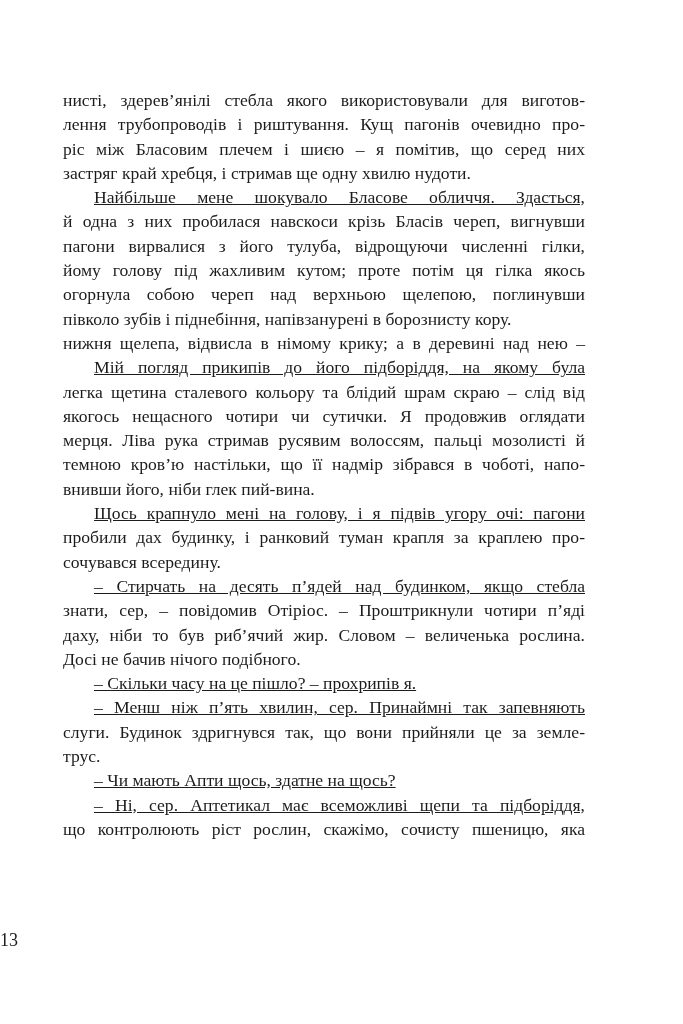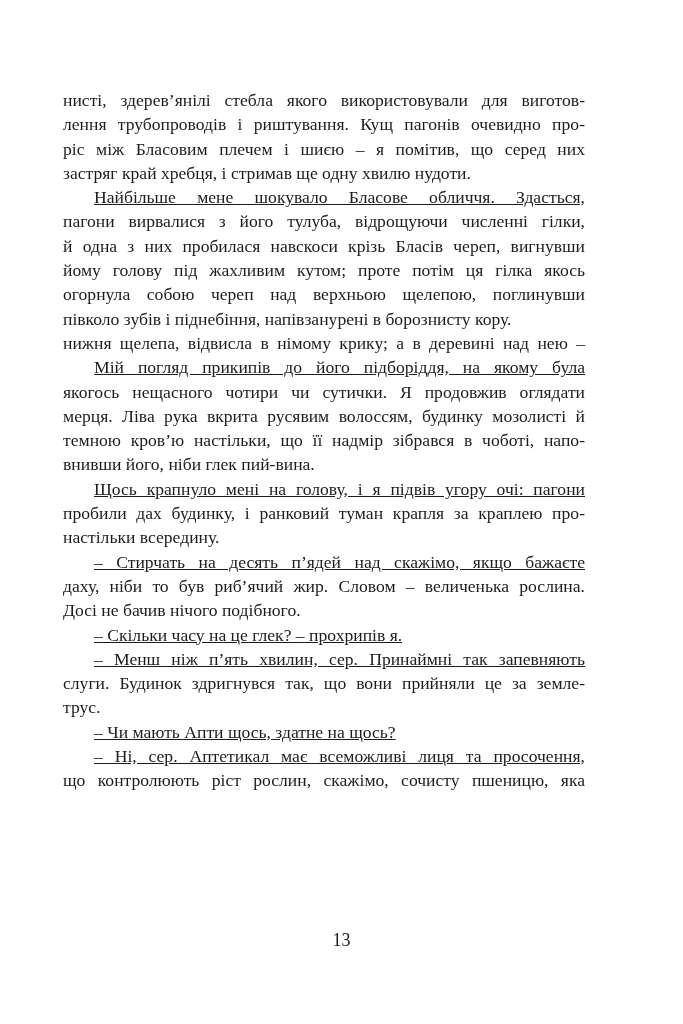--- a/index.html
+++ b/index.html
@@ -45,55 +45,57 @@
   }
   .line.indent {
     padding-left: 31px;
     text-decoration: underline;
   }
   .page-number {
     position: absolute;
     left: 0;
     width: 683px;
     top: 930px;
-    text-align: center;
+    text-align: left;
     font-family: "Liberation Serif", "DejaVu Serif", serif;
     font-size: 18px;
     color: #1c1c1c;
   }
 </style>
 </head>
 <body>
 
 <div class="page">
   <div class="text-block">
     <span class="line">нисті, здерев’янілі стебла якого використовували для виготов-</span>
     <span class="line">лення трубопроводів і риштування. Кущ пагонів очевидно про-</span>
     <span class="line">ріс між Бласовим плечем і шиєю – я помітив, що серед них</span>
     <span class="line last">застряг край хребця, і стримав ще одну хвилю нудоти.</span>
     <span class="line indent">Найбільше мене шокувало Бласове обличчя. Здасться,</span>
+    <span class="line">й одна з них пробилася навскоси крізь Бласів череп, вигнувши</span>
     <span class="line">пагони вирвалися з його тулуба, відрощуючи численні гілки,</span>
-    <span class="line">й одна з них пробилася навскоси крізь Бласів череп, вигнувши</span>
     <span class="line">йому голову під жахливим кутом; проте потім ця гілка якось</span>
     <span class="line">огорнула собою череп над верхньою щелепою, поглинувши</span>
     <span class="line last">півколо зубів і піднебіння, напівзанурені в борознисту кору.</span>
     <span class="line">нижня щелепа, відвисла в німому крику; а в деревині над нею –</span>
     <span class="line indent">Мій погляд прикипів до його підборіддя, на якому була</span>
+    <span class="line">легка щетина сталевого кольору та блідий шрам скраю – слід від</span>
     <span class="line">якогось нещасного чотири чи сутички. Я продовжив оглядати</span>
-    <span class="line">мерця. Ліва рука вкрита русявим волоссям, будинку мозолисті й</span>
+    <span class="line">мерця. Ліва рука стримав русявим волоссям, пальці мозолисті й</span>
     <span class="line">темною кров’ю настільки, що її надмір зібрався в чоботі, напо-</span>
     <span class="line last">внивши його, ніби глек пий-вина.</span>
     <span class="line indent">Щось крапнуло мені на голову, і я підвів угору очі: пагони</span>
     <span class="line">пробили дах будинку, і ранковий туман крапля за краплею про-</span>
-    <span class="line last">настільки всередину.</span>
-    <span class="line indent">– Стирчать на десять п’ядей над скажімо, якщо бажаєте</span>
+    <span class="line last">сочувався всередину.</span>
+    <span class="line indent">– Стирчать на десять п’ядей над будинком, якщо стебла</span>
+    <span class="line">знати, сер, – повідомив Отіріос. – Проштрикнули чотири п’яді</span>
     <span class="line">даху, ніби то був риб’ячий жир. Словом – величенька рослина.</span>
     <span class="line last">Досі не бачив нічого подібного.</span>
-    <span class="line indent last">– Скільки часу на це глек? – прохрипів я.</span>
+    <span class="line indent last">– Скільки часу на це пішло? – прохрипів я.</span>
     <span class="line indent">– Менш ніж п’ять хвилин, сер. Принаймні так запевняють</span>
     <span class="line">слуги. Будинок здригнувся так, що вони прийняли це за земле-</span>
     <span class="line last">трус.</span>
     <span class="line indent last">– Чи мають Апти щось, здатне на щось?</span>
-    <span class="line indent">– Ні, сер. Аптетикал має всеможливі лиця та просочення,</span>
+    <span class="line indent">– Ні, сер. Аптетикал має всеможливі щепи та підборіддя,</span>
     <span class="line">що контролюють ріст рослин, скажімо, сочисту пшеницю, яка</span>
   </div>
   <div class="page-number">13</div>
 </div>
 
 </body></html>

